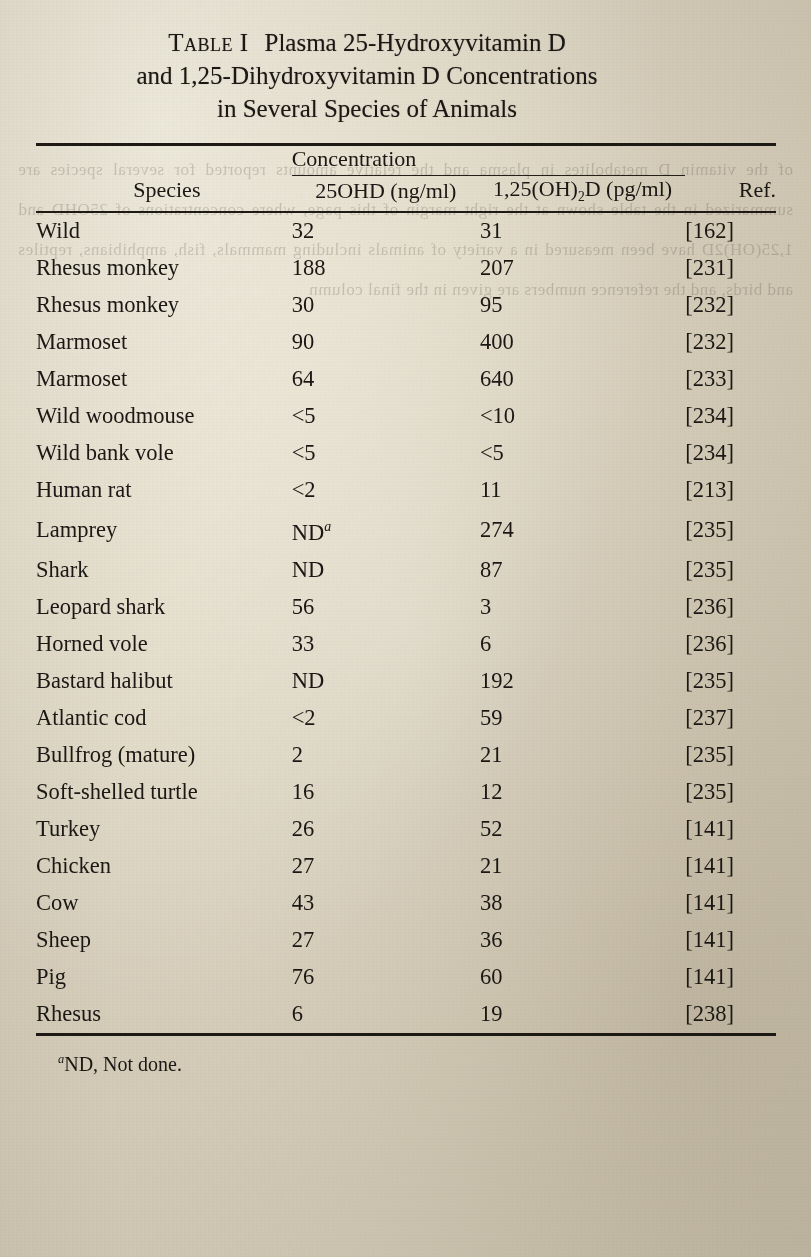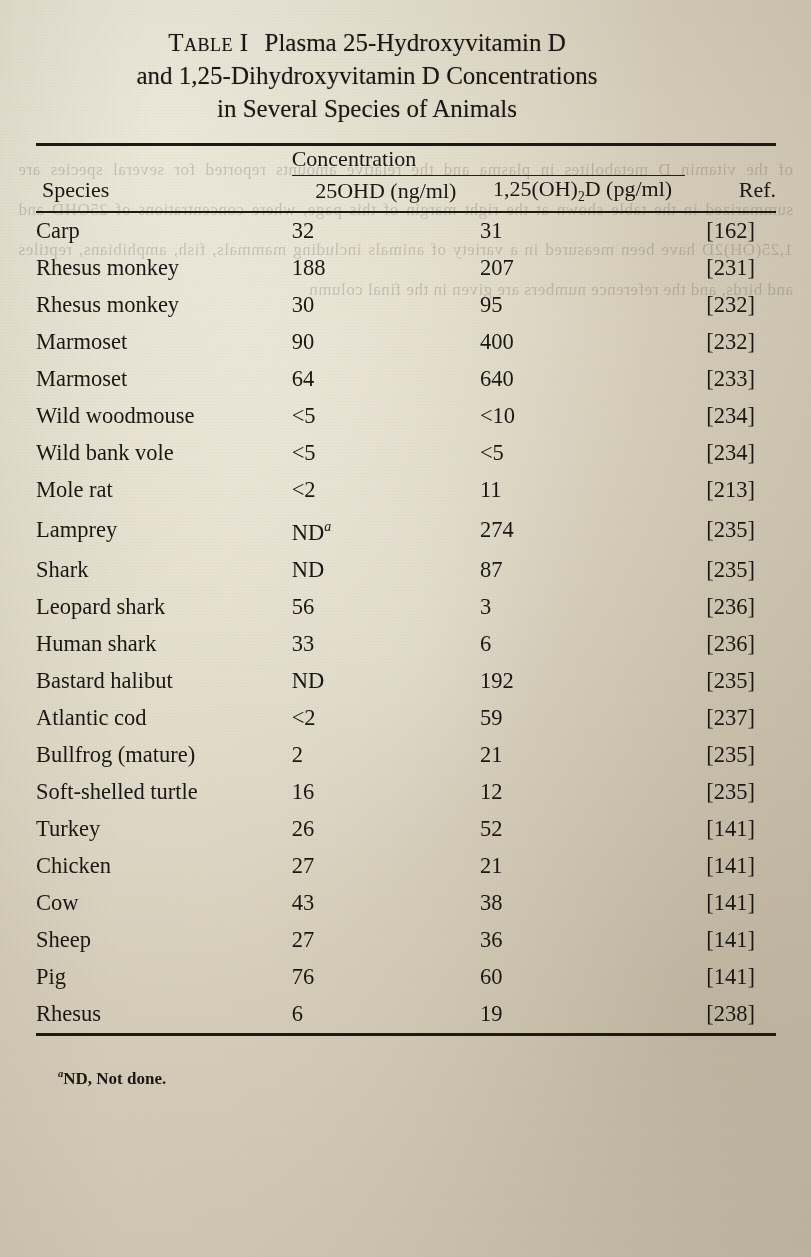--- a/index.html
+++ b/index.html
@@ -100,43 +100,42 @@
   }
   .conc-underline {
     border-bottom: 1.6px solid #241f19;
     height: 3px;
   }
 
   .colhead {
     padding: 6px 0 9px 0;
     font-size: 22px;
   }
-  .colhead.species { text-align: left; padding-left: 6px; }
+  .colhead.species { text-align: center; padding-left: 6px; }
   .colhead.center { text-align: center; }
   .colhead.ref { text-align: right; }
 
   tbody.rows td {
     padding: 5px 0 6px 0;
     font-size: 22.5px;
     line-height: 26px;
   }
   td.species-cell { text-align: left; padding-left: 6px; white-space: nowrap; }
   td.num-cell { text-align: left; }
-  td.ref-cell { text-align: center; }
+  td.ref-cell { text-align: left; }
 
   sup { font-size: 0.62em; vertical-align: super; font-style: italic; }
   sub { font-size: 0.62em; vertical-align: sub; }
 
   .footnote {
     width: 740px;
-    margin: 26px auto 0 auto;
-    font-size: 17px;
+    margin: 10px auto 0 auto;
+    font-size: 20px;
     padding-left: 22px;
     box-sizing: border-box;
-    font-weight: bold;
   }
   .footnote sup { font-style: italic; }
 </style>
 </head>
 <body>
 
 <div class="page"></div>
 <div class="bleed">of the vitamin D metabolites in plasma and the relative amounts reported for several species are summarized in the table shown at the right margin of this page, where concentrations of 25OHD and 1,25(OH)2D have been measured in a variety of animals including mammals, fish, amphibians, reptiles and birds, and the reference numbers are given in the final column</div>
 <div class="grain"></div>
 
@@ -169,21 +168,21 @@
         <td class="colhead center" style="width:215px"><span>1,25(OH)</span><sub>2</sub><span>D (pg/ml)</span></td>
         <td class="colhead ref">Ref.</td>
       </tr>
       <tr class="rule-head">
         <td colspan="4"></td>
       </tr>
     </tbody>
 
     <tbody class="rows" id="table-body">
         <tr>
-          <td class="species-cell">Carp</td>
+          <td class="species-cell">Wild</td>
           <td class="num-cell">32</td>
           <td class="num-cell">31</td>
           <td class="ref-cell">[162]</td>
         </tr>
         <tr>
           <td class="species-cell">Rhesus monkey</td>
           <td class="num-cell">188</td>
           <td class="num-cell">207</td>
           <td class="ref-cell">[231]</td>
         </tr>
@@ -211,21 +210,21 @@
           <td class="num-cell">&lt;10</td>
           <td class="ref-cell">[234]</td>
         </tr>
         <tr>
           <td class="species-cell">Wild bank vole</td>
           <td class="num-cell">&lt;5</td>
           <td class="num-cell">&lt;5</td>
           <td class="ref-cell">[234]</td>
         </tr>
         <tr>
-          <td class="species-cell">Mole rat</td>
+          <td class="species-cell">Human rat</td>
           <td class="num-cell">&lt;2</td>
           <td class="num-cell">11</td>
           <td class="ref-cell">[213]</td>
         </tr>
         <tr>
           <td class="species-cell">Lamprey</td>
           <td class="num-cell"><span>ND</span><sup>a</sup></td>
           <td class="num-cell">274</td>
           <td class="ref-cell">[235]</td>
         </tr>
@@ -235,21 +234,21 @@
           <td class="num-cell">87</td>
           <td class="ref-cell">[235]</td>
         </tr>
         <tr>
           <td class="species-cell">Leopard shark</td>
           <td class="num-cell">56</td>
           <td class="num-cell">3</td>
           <td class="ref-cell">[236]</td>
         </tr>
         <tr>
-          <td class="species-cell">Human shark</td>
+          <td class="species-cell">Horned vole</td>
           <td class="num-cell">33</td>
           <td class="num-cell">6</td>
           <td class="ref-cell">[236]</td>
         </tr>
         <tr>
           <td class="species-cell">Bastard halibut</td>
           <td class="num-cell">ND</td>
           <td class="num-cell">192</td>
           <td class="ref-cell">[235]</td>
         </tr>

